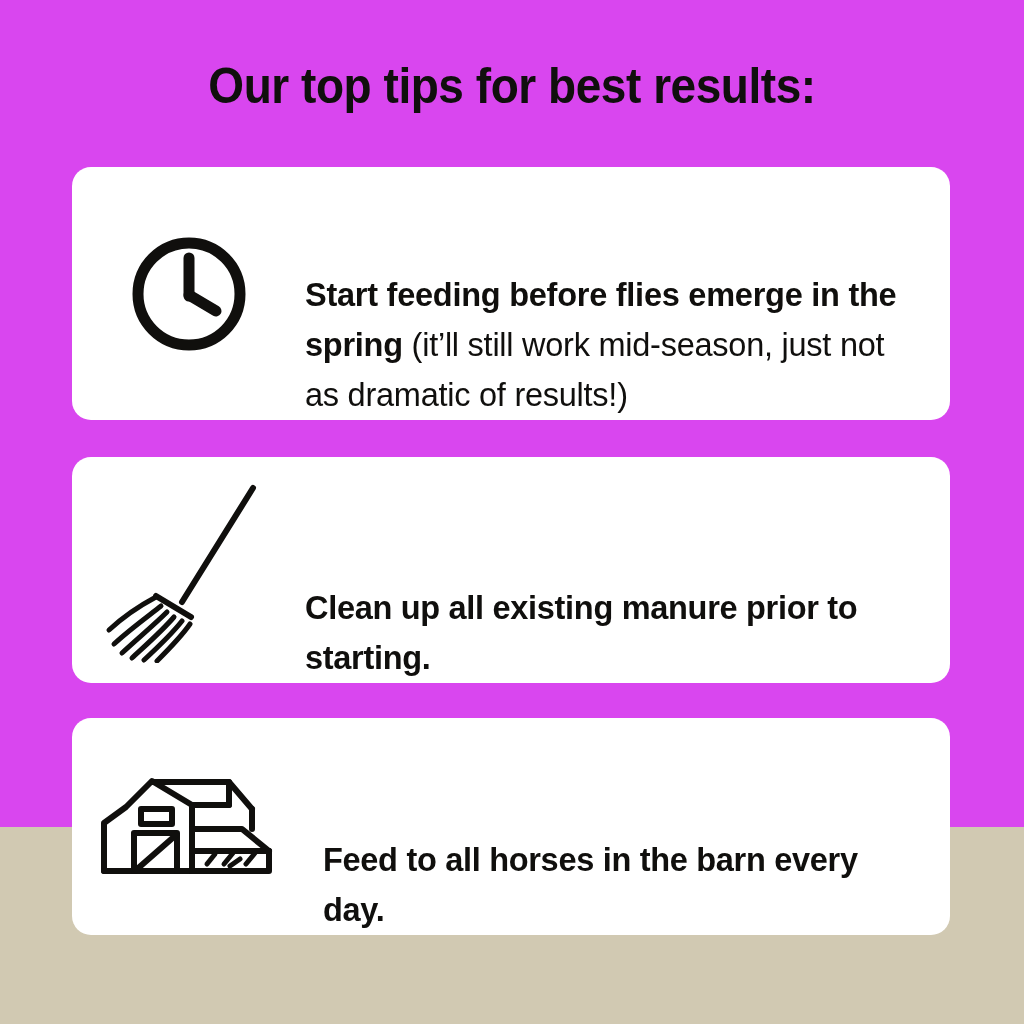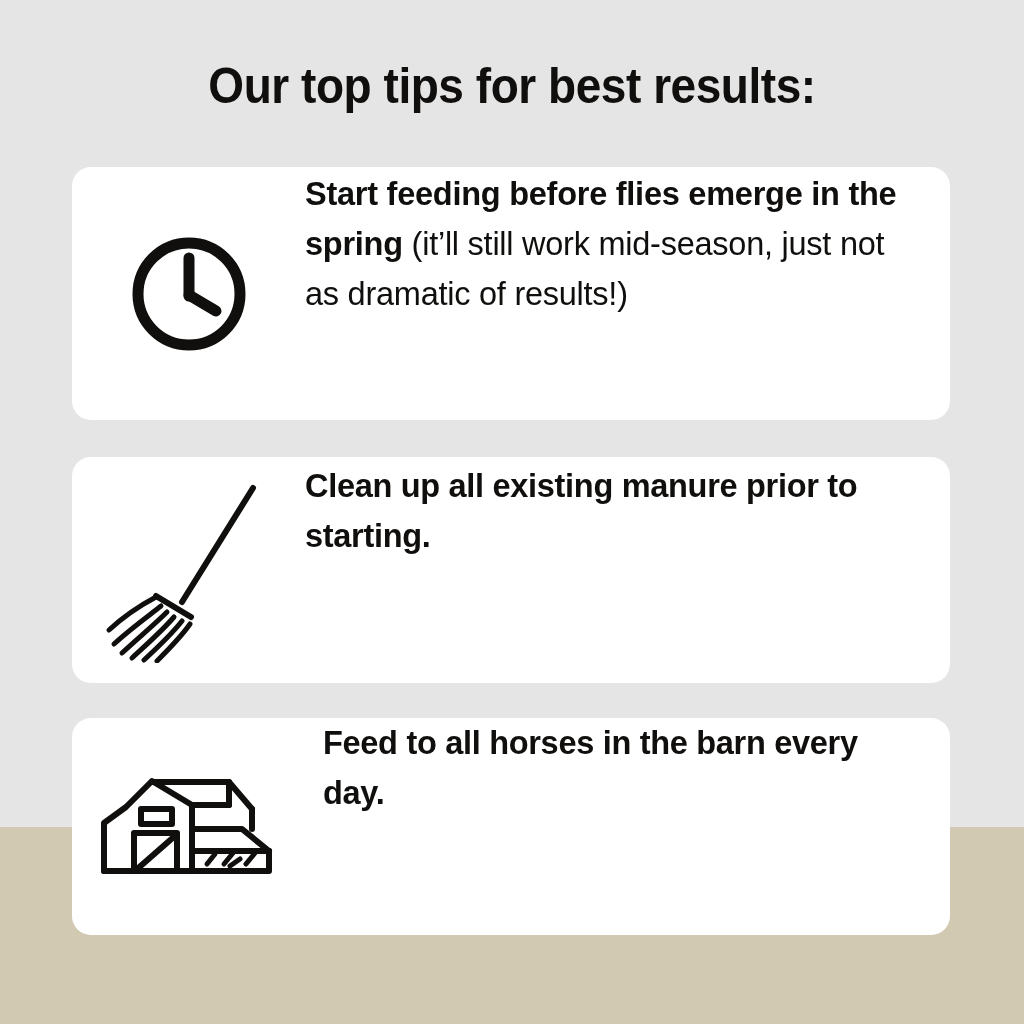--- a/index.html
+++ b/index.html
@@ -13,21 +13,21 @@
   body {
     background: #d1c9b2;
     font-family: "Liberation Sans", sans-serif;
     -webkit-font-smoothing: antialiased;
   }
 
   .page {
     position: relative;
     width: 1024px;
     height: 827px;
-    background: #e5e5e5;
+    background: #d946ef;
   }
 
   
   .headline {
     position: absolute;
     left: 0;
     top: 57px;
     width: 1024px;
     text-align: center;
     font-family: "Liberation Sans Narrow", "Liberation Sans", sans-serif;
@@ -68,21 +68,21 @@
   }
 
   .card-text {
     position: absolute;
     left: 233px;
     top: 0;
     width: 600px;
     height: 100%;
     display: flex;
     flex-direction: column;
-    justify-content: flex-start;
+    justify-content: flex-end;
   }
 
   .tip-line {
     font-size: 32.5px;
     line-height: 50px;
     color: #100f0d;
     font-weight: 400;
     letter-spacing: -0.25px;
   }
 

